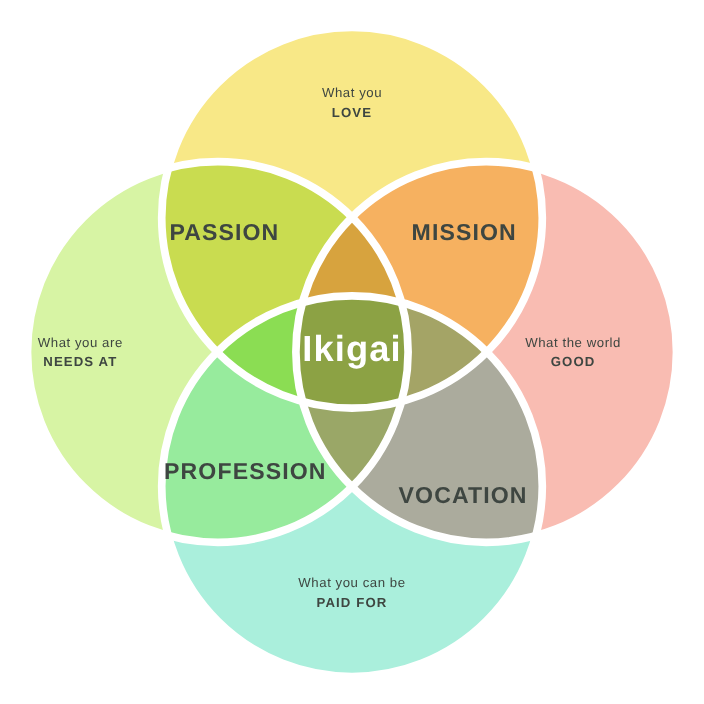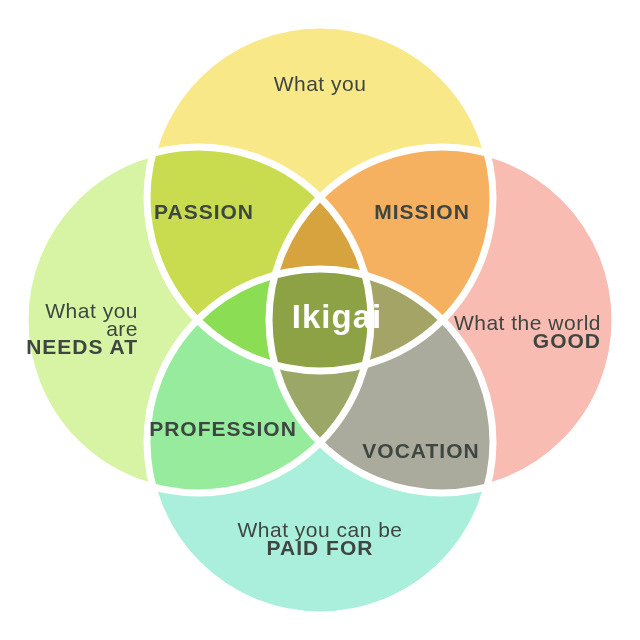--- a/index.html
+++ b/index.html
@@ -20,28 +20,28 @@
     position: absolute;
     left: 0;
     top: 0;
   }
   .label {
     position: absolute;
     color: #3E4641;
     z-index: 5;
   }
   .circle-label {
-    font-size: 21px;
+    font-size: 12px;
     line-height: 18px;
     letter-spacing: 0.5px;
   }
   .circle-label .l1 { font-weight: 400; display: block; }
   .circle-label .l2 { font-weight: 700; letter-spacing: 1px; display: block; }
   .center-x { text-align: center; }
-  .align-r { text-align: right; }
+  .align-r { text-align: center; }
   .overlap-label {
     font-size: 21px;
     font-weight: 700;
     letter-spacing: 1px;
     transform: translate(-50%, -50%);
     white-space: nowrap;
   }
   .ikigai-label {
     font-size: 33px;
     font-weight: 700;
@@ -114,37 +114,38 @@
     <g fill="none" stroke-width="7" stroke-linecap="round">
       <circle cx="320" cy="198" r="173" stroke="#FFFFFF"></circle>
       <circle cx="198" cy="320" r="173" stroke="#FFFFFF"></circle>
       <circle cx="442" cy="320" r="173" stroke="#FFFFFF"></circle>
       <circle cx="320" cy="442" r="173" stroke="#FFFFFF"></circle>
     </g>
   </svg>
 
   <div class="label circle-label center-x" style="left:170px; top:75px; width:300px;">
     <span class="l1">What you</span>
+    <span class="l2">LOVE</span>
   </div>
 
   <div class="label circle-label align-r" style="right:502px; top:302px; width:130px;">
     <span class="l1">What you are</span>
     <span class="l2">NEEDS AT</span>
   </div>
 
-  <div class="label circle-label align-r" style="right:39px; top:302px; width:160px;margin-top:12px;">
+  <div class="label circle-label align-r" style="right:39px; top:302px; width:160px;">
     <span class="l1">What the world</span>
     <span class="l2">GOOD</span>
   </div>
 
   <div class="label circle-label center-x" style="left:170px; top:521px; width:300px;">
     <span class="l1">What you can be</span>
     <span class="l2">PAID FOR</span>
   </div>
 
   <div class="label overlap-label" style="left:204px; top:212px;">PASSION</div>
   <div class="label overlap-label" style="left:422px; top:212px;">MISSION</div>
   <div class="label overlap-label" style="left:223px; top:429px;">PROFESSION</div>
   <div class="label overlap-label" style="left:421px; top:430px;margin-top:21px;">VOCATION</div>
 
-  <div class="label ikigai-label" style="left:337px; top:317px;">Ikigai</div>
+  <div class="label ikigai-label" style="left:320px; top:317px;">Ikigai</div>
 
 </div>
 
 </body></html>

